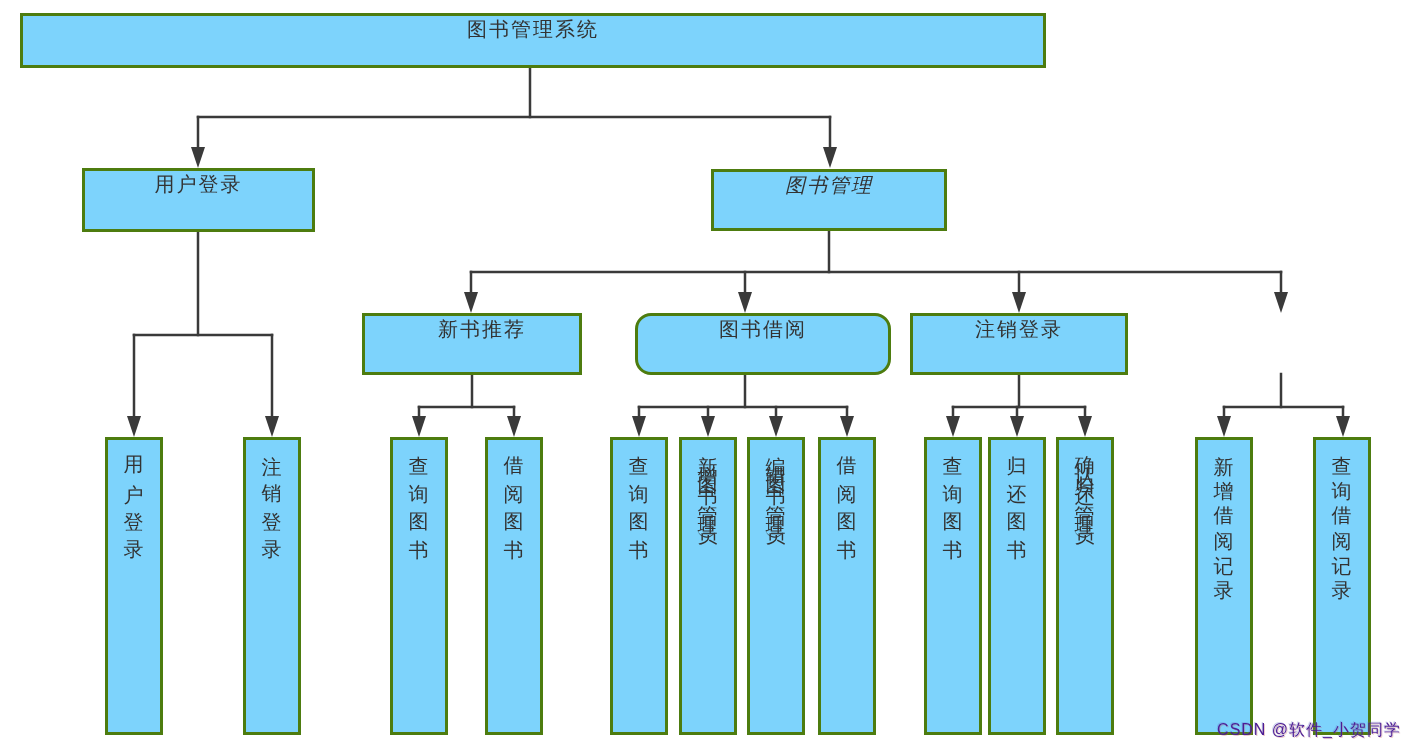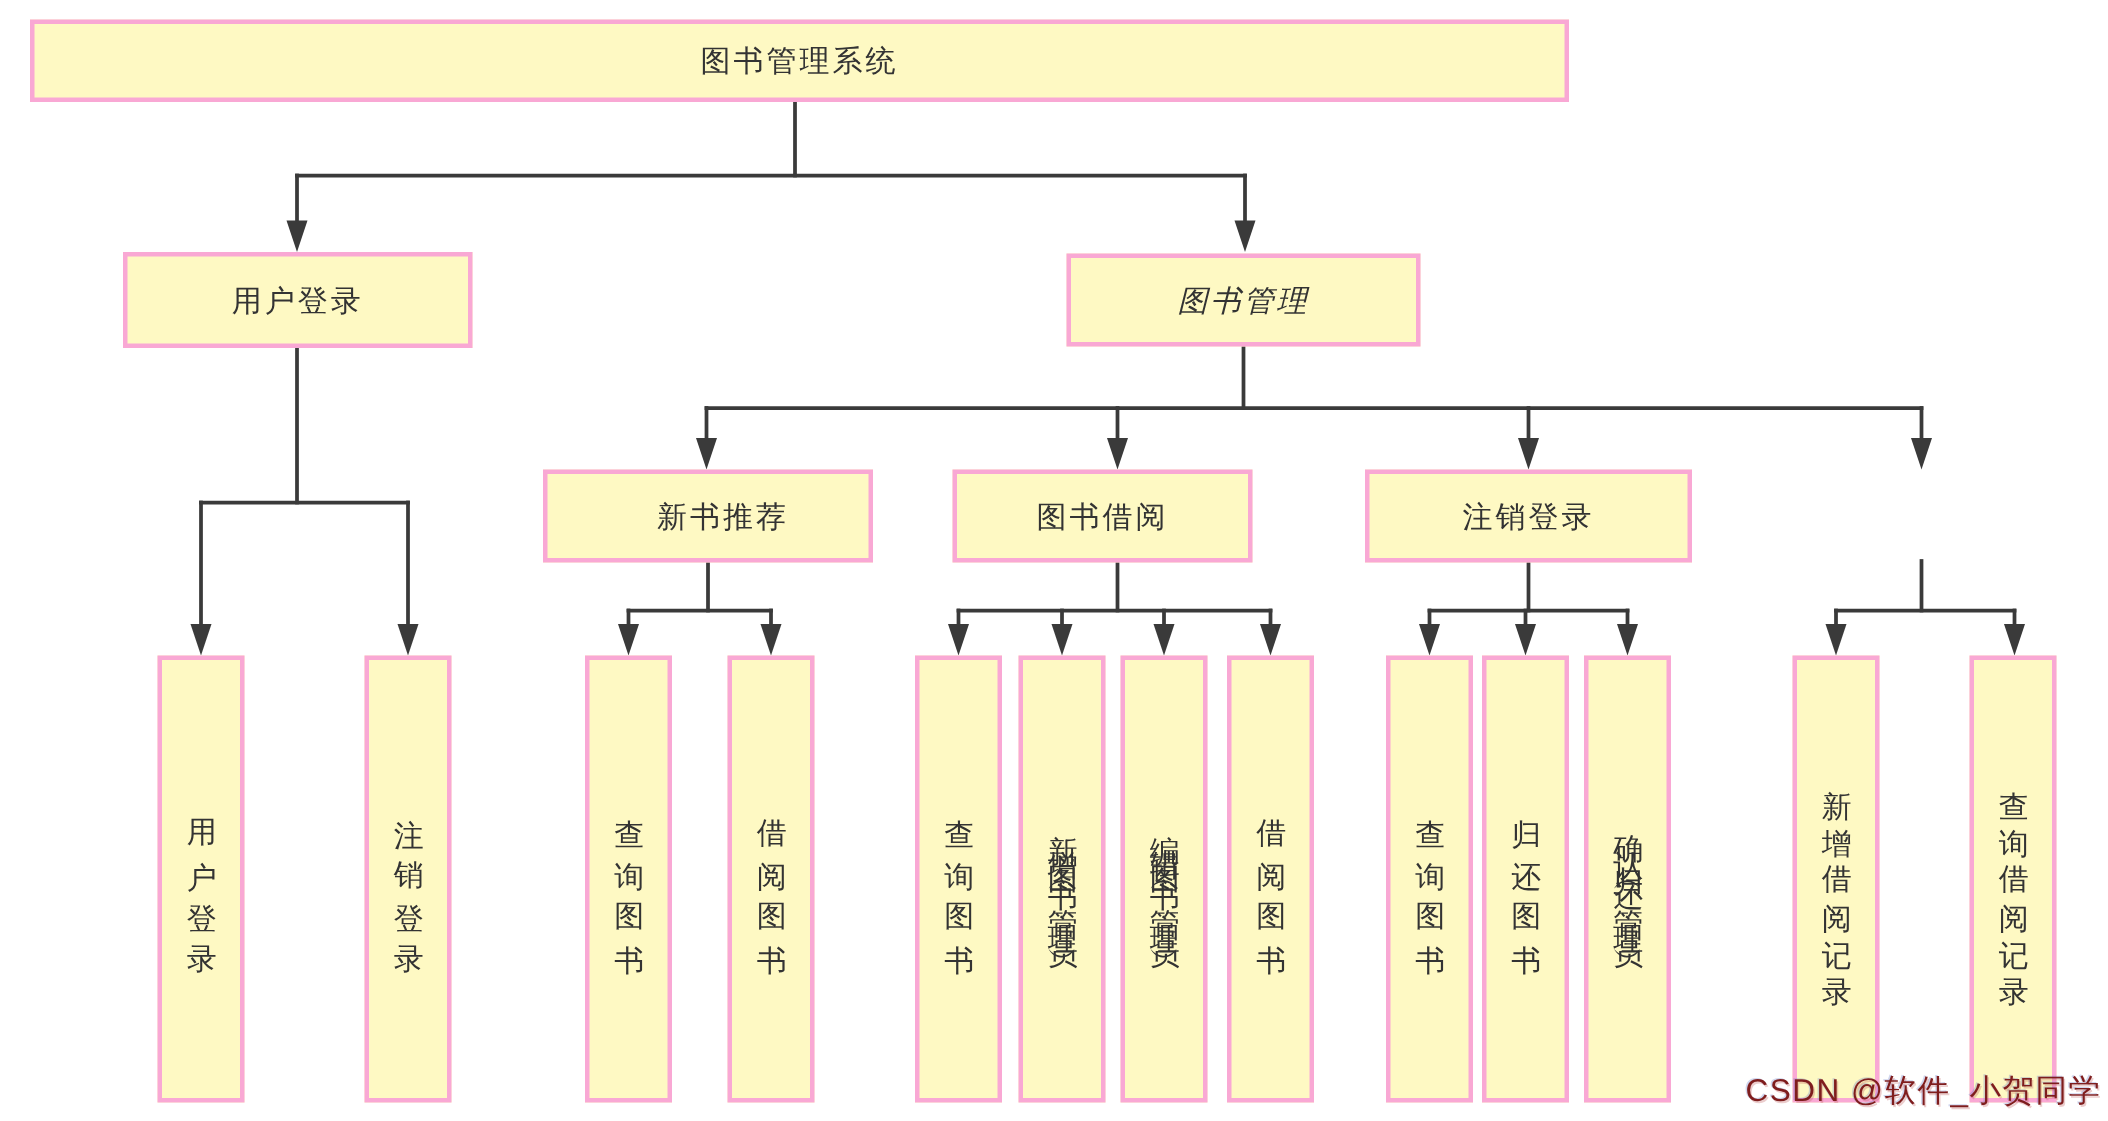--- a/index.html
+++ b/index.html
@@ -2,32 +2,32 @@
 <html><head>
 <meta charset="utf-8">
 <style>
   html,body { margin:0; padding:0; background:#fff; }
   .canvas {
     position:relative; width:1405px; height:747px; background:#ffffff;
     font-family:"Liberation Sans","DejaVu Sans",sans-serif; overflow:hidden;
   }
   .connectors { position:absolute; left:0; top:0; width:1405px; height:747px; }
   .node {
-    position:absolute; box-sizing:border-box; background:#fef9c3;
-    border:3px solid #f9a8d4; color:#333333;
-    display:flex; align-items:center; justify-content:center;
+    position:absolute; box-sizing:border-box; background:#7dd3fc;
+    border:3px solid #4d7c0f; color:#333333;
+    display:flex; align-items:flex-start; justify-content:center;
   }
   .hnode { font-size:20px; letter-spacing:2px; white-space:nowrap; }
   .vnode { width:58px; top:437px; height:298px; }
   .vnode .vtext {
     writing-mode:vertical-rl; text-orientation:mixed;
     font-size:20px; line-height:1; color:#333333;
   }
   .watermark {
-    position:absolute; right:4px; bottom:6px; font-size:21px; color:#7f1d1d;
+    position:absolute; right:4px; bottom:6px; font-size:16px; color:#4c1d95;
     letter-spacing:1px; white-space:nowrap;
     text-shadow:1px 1px 0 rgba(190,90,90,0.30), -1px -1px 0 rgba(100,120,200,0.30);
   }
 </style>
 </head>
 <body>
 
 <div class="canvas">
 
   <svg class="connectors" viewBox="0 0 1405 747" xmlns="http://www.w3.org/2000/svg">
@@ -106,21 +106,21 @@
   <div class="node hnode" style="left:82px; top:168px; width:233px; height:64px;">
     <span>用户登录</span>
   </div>
   <div class="node hnode" style="left:711px; top:169px; width:236px; height:62px;font-style:italic;">
     <span>图书管理</span>
   </div>
 
   <div class="node hnode" style="left:362px; top:313px; width:220px; height:62px;padding-left:20px;">
     <span>新书推荐</span>
   </div>
-  <div class="node hnode" style="left:635px; top:313px; width:200px; height:62px;">
+  <div class="node hnode" style="left:635px; top:313px; width:256px; height:62px;border-radius:16px;">
     <span>图书借阅</span>
   </div>
   <div class="node hnode" style="left:910px; top:313px; width:218px; height:62px;">
     <span>注销登录</span>
   </div>
 
   <div class="node vnode" style="left:105px;">
     <span class="vtext" style="letter-spacing: 28px;">用户登录</span>
   </div>
   <div class="node vnode" style="left:243px;">

